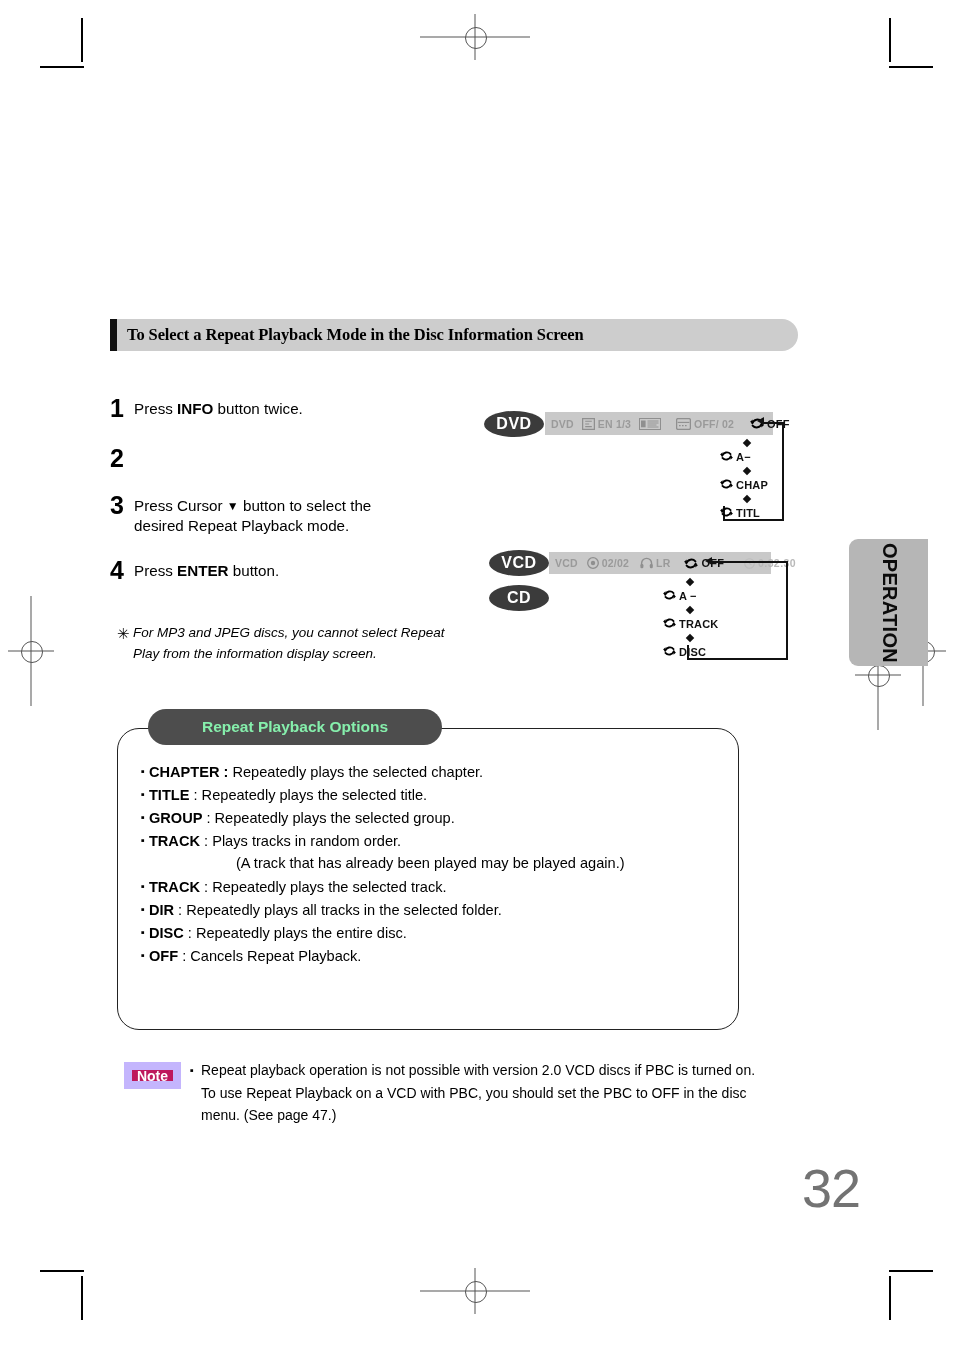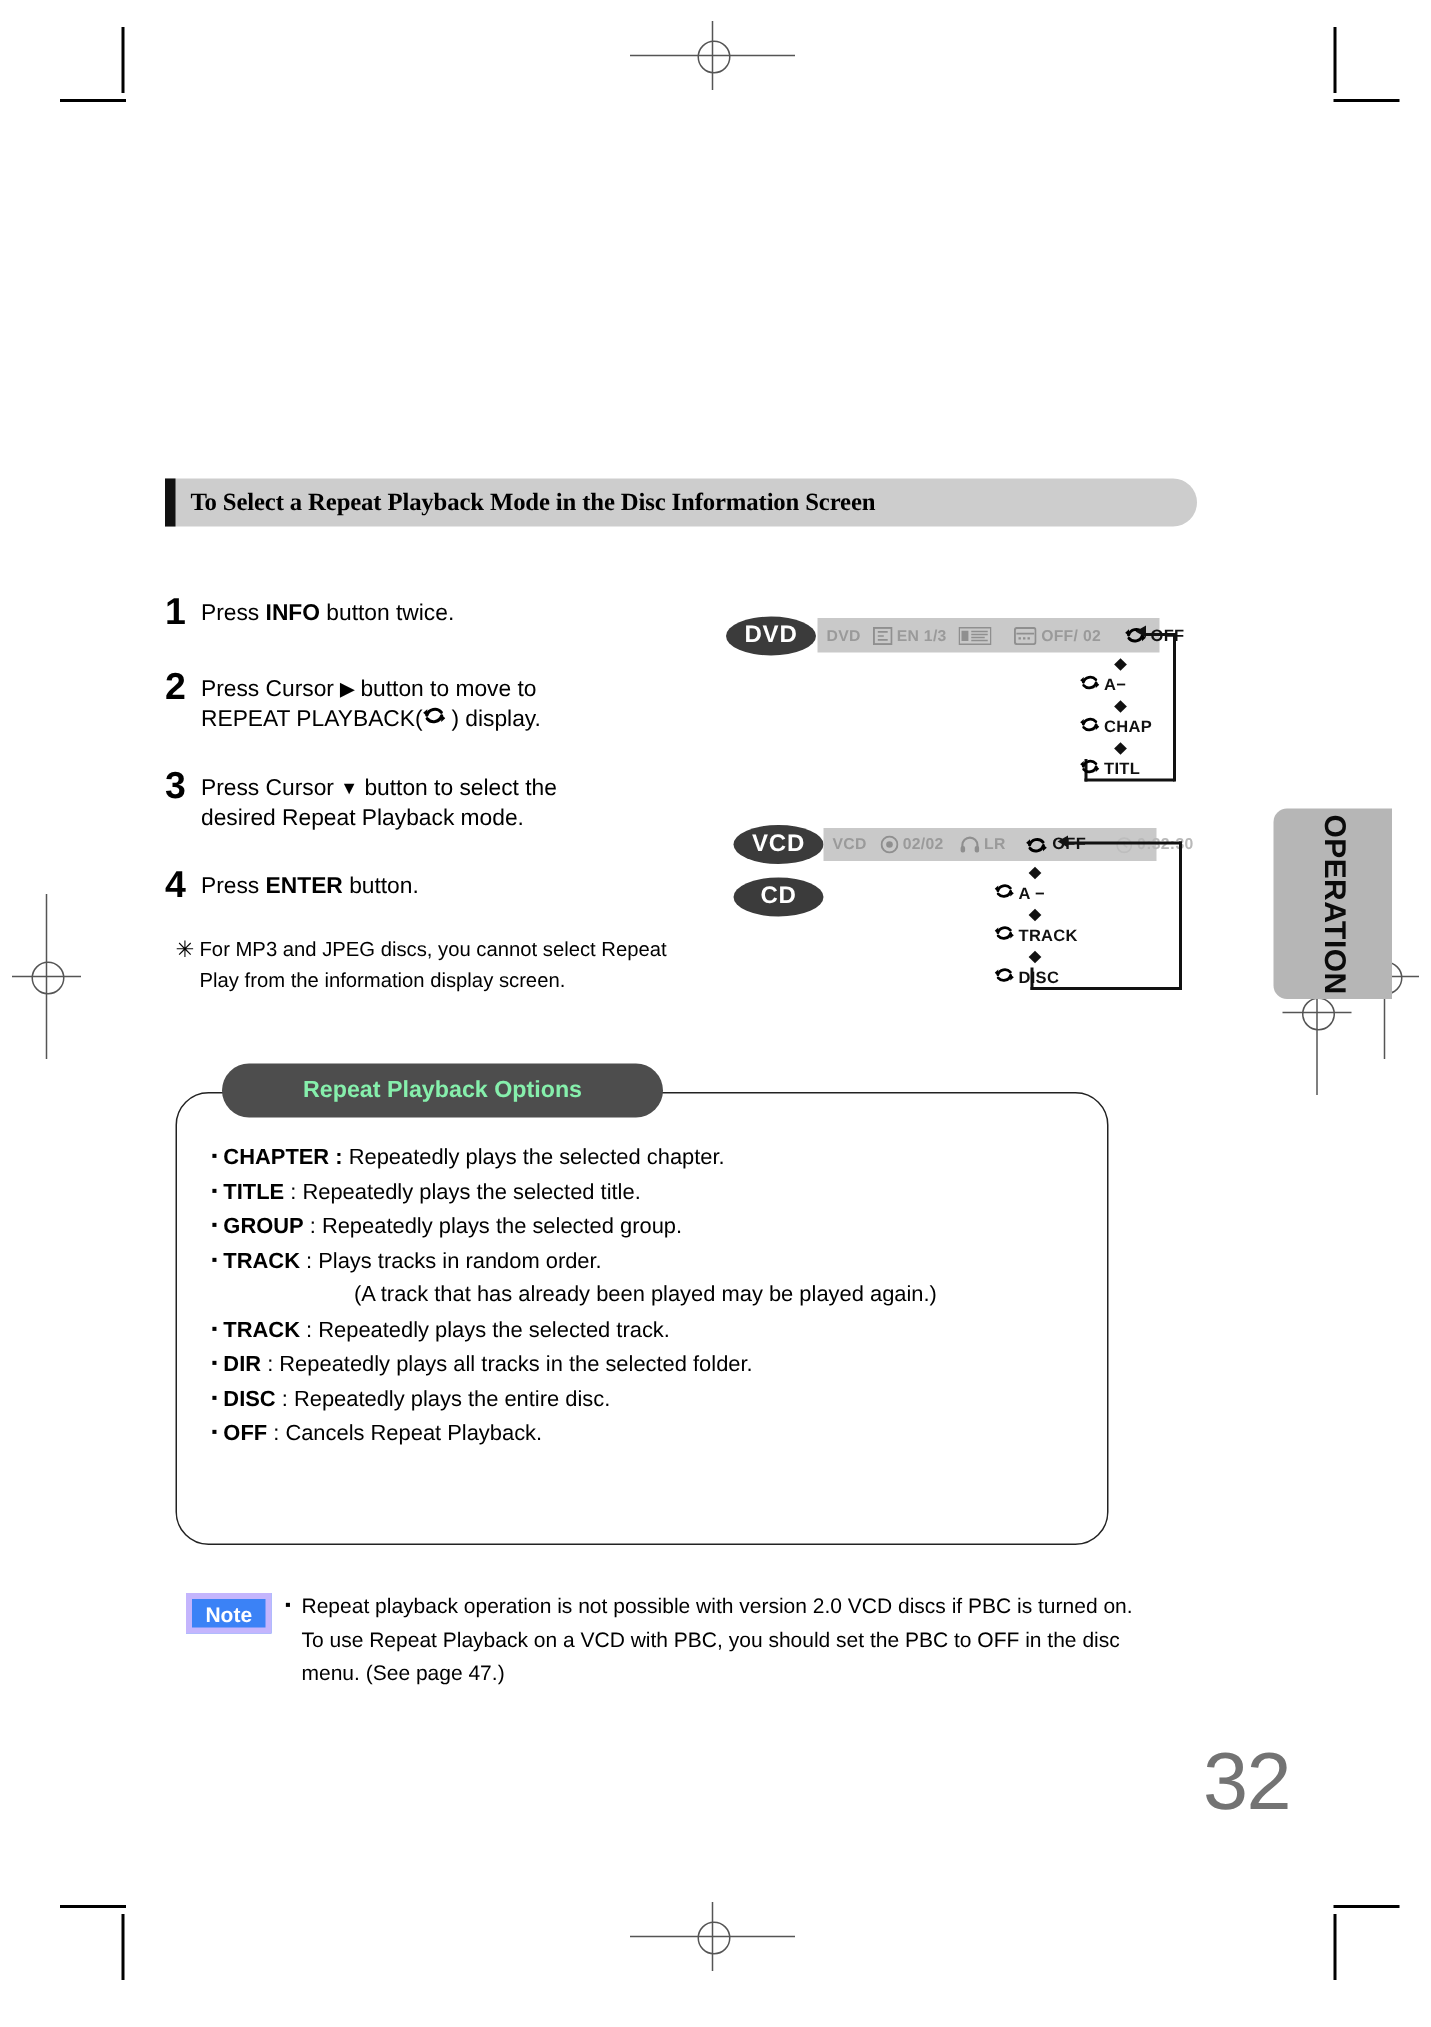--- a/index.html
+++ b/index.html
@@ -108,21 +108,21 @@
     top: 622px;
     width: 380px;
     font-size: 13.5px;
     line-height: 21px;
   }
   .footnote .star {
     position: absolute;
     left: 0; top: 1px;
     font-size: 15px;
   }
-  .footnote .fn-body { display: block; padding-left: 16px; }
+  .footnote .fn-body { display: block; padding-left: 16px; font-style: italic; }
 
   
   .badge {
     position: absolute;
     background: #3b3b3b;
     border-radius: 50%;
     color: #fff;
     font-weight: bold;
     text-align: center;
     font-size: 16px;
@@ -228,22 +228,22 @@
     white-space: nowrap;
   }
 
   
   .note-box {
     position: absolute;
     left: 124px;
     top: 1062px;
     width: 57px;
     height: 27px;
-    background: #3b82f6;
-    border: 4px solid #c4b5fd;
+    background: #be185d;
+    border: 8px solid #c4b5fd;
     box-sizing: border-box;
   }
   .note-box span {
     position: absolute;
     left: 50%; top: 50%;
     transform: translate(-50%, -50%);
     color: #fff;
     font-size: 14px;
     font-weight: bold;
   }
@@ -322,31 +322,20 @@
 
   <div class="step" style="margin-bottom:25px;">
     <div class="step-num">1</div>
     <div class="step-text">
       <span>Press </span><b>INFO</b><span> button twice.</span>
     </div>
   </div>
 
   <div class="step" style="margin-bottom:22px;">
     <div class="step-num">2</div>
-    <div class="step-text">
-      <div><span>Press Cursor </span><b class="arrow-gl">▶</b><span> button to move to</span></div>
-      <div><span>REPEAT PLAYBACK(</span><span class="rep-glyph"><svg width="15" height="14" viewBox="0 0 24 22">
-              <g fill="none" stroke="#000" stroke-width="3.4" stroke-linecap="round">
-                <path d="M19.5 7.5a9 9 0 0 0-15.4 3.2"></path>
-                <path d="M4.5 14.5a9 9 0 0 0 15.4-3.2"></path>
-              </g>
-              <path d="M4.6 4.2 L4.6 12.0 L0.2 8.1 Z" fill="#000"></path>
-              <path d="M19.4 17.8 L19.4 10.0 L23.8 13.9 Z" fill="#000"></path>
-            </svg></span><span> ) display.</span></div>
-    </div>
   </div>
 
   <div class="step" style="margin-bottom:22px;">
     <div class="step-num">3</div>
     <div class="step-text">
       <div><span>Press Cursor </span><b class="arrow-gl">▼</b><span> button to select the</span></div>
       <div>desired Repeat Playback mode.</div>
     </div>
   </div>
 

